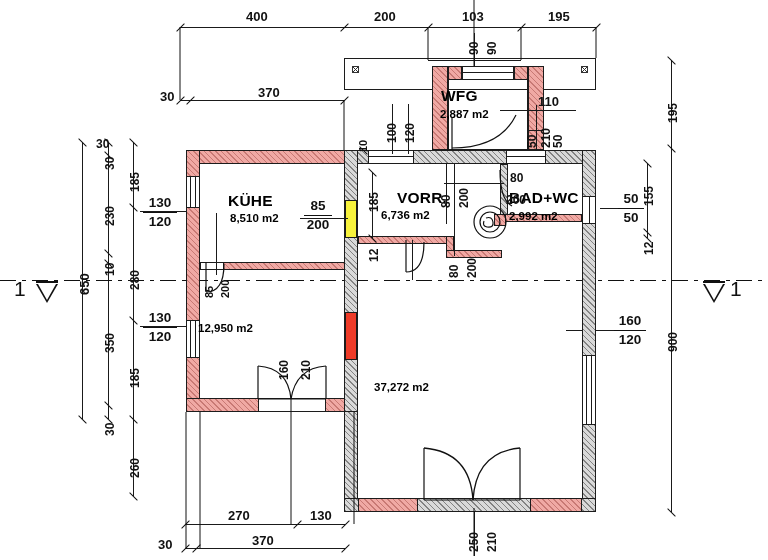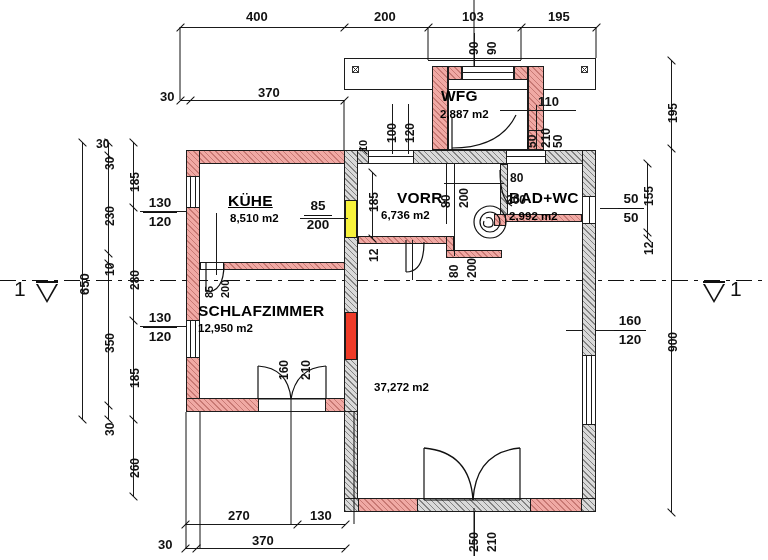--- a/index.html
+++ b/index.html
@@ -369,24 +369,23 @@
     <line x1="291" y1="399" x2="291" y2="524" stroke="#111" stroke-width="1"></line>
     <line x1="186" y1="412" x2="186" y2="548" stroke="#111" stroke-width="1"></line>
     <line x1="200" y1="412" x2="200" y2="548" stroke="#111" stroke-width="1"></line>
     <line x1="354" y1="412" x2="354" y2="524" stroke="#111" stroke-width="1"></line>
 
     <line x1="180" y1="27" x2="180" y2="100" stroke="#111" stroke-width="1"></line>
     <line x1="428" y1="27" x2="428" y2="60" stroke="#111" stroke-width="1"></line>
     <line x1="521" y1="27" x2="521" y2="60" stroke="#111" stroke-width="1"></line>
   </svg>
 
-  <div class="lbl room-name" style="left:228px;top:193px;text-decoration:underline;">KÜHE</div>
+  <div class="lbl room-name" style="left:228px;top:193px;">KÜHE</div>
   <div class="lbl room-area" style="left:230px;top:213px;">8,510 m2</div>
 
-  <div class="lbl room-name" style="left:198px;top:303px;">SCHLAFZIMMER</div>
   <div class="lbl room-area" style="left:198px;top:323px;">12,950 m2</div>
 
   <div class="lbl room-name" style="left:397px;top:190px;">VORR.</div>
   <div class="lbl room-area" style="left:381px;top:210px;">6,736 m2</div>
 
   <div class="lbl room-name" style="left:441px;top:88px;">WFG</div>
   <div class="lbl room-area" style="left:440px;top:109px;">2,887 m2</div>
 
   <div class="lbl room-name" style="left:509px;top:190px;">BAD+WC</div>
   <div class="lbl room-area" style="left:509px;top:211px;">2,992 m2</div>

